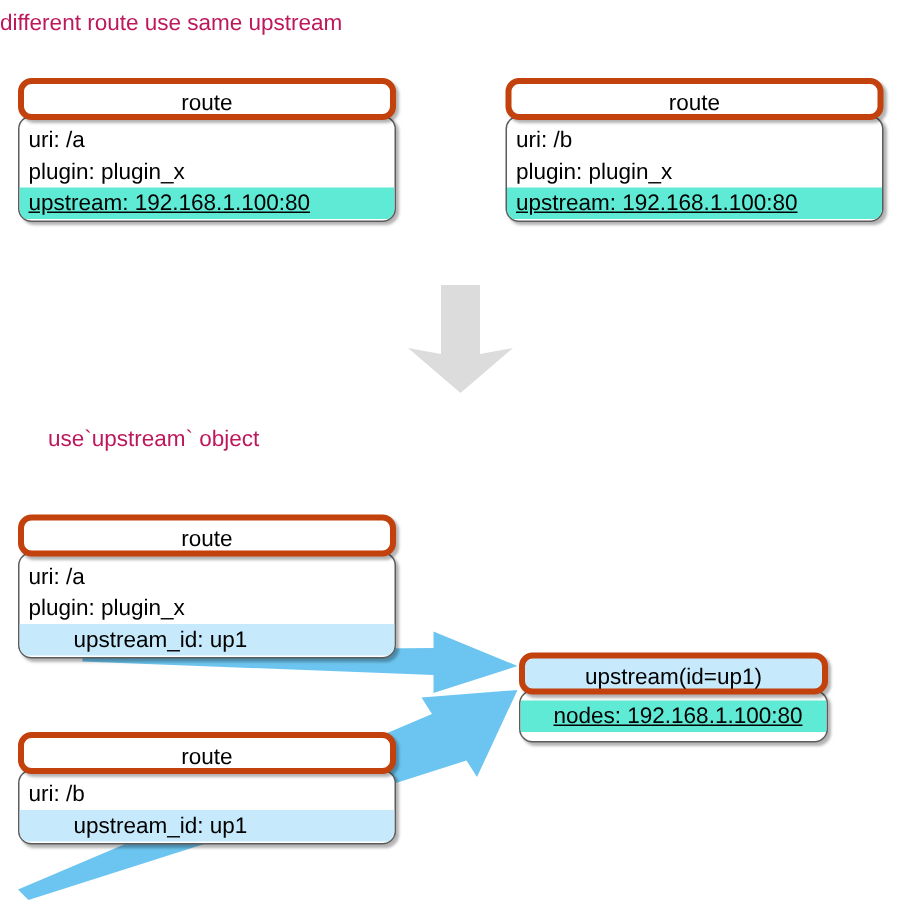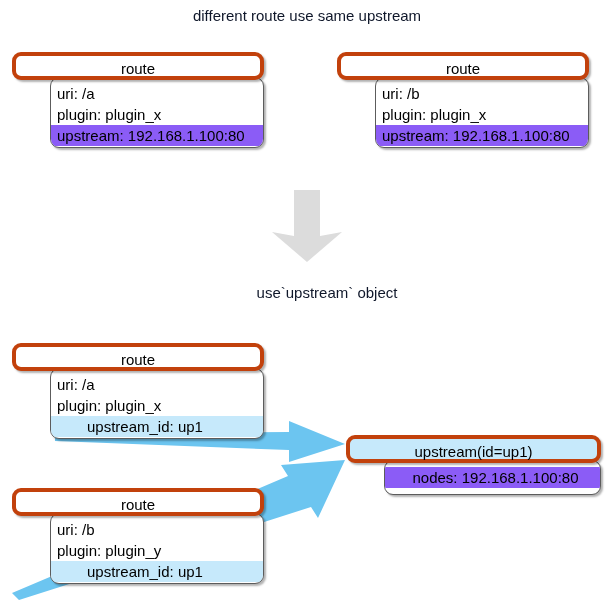--- a/index.html
+++ b/index.html
@@ -17,24 +17,24 @@
   }
   .canvas {
     position: absolute;
     left: 0; top: 0;
     width: 614px;
     height: 604px;
   }
   
   .caption {
     position: absolute;
-    text-align: center;
+    text-align: left;
     font-size: 15px;
     line-height: 18px;
-    color: #0f172a;
+    color: #be185d;
     white-space: nowrap;
   }
   #caption-top  { left: 0; width: 614px; top: 7px; }
   #caption-mid  { left: 0; width: 590px; top: 284px; margin-left: 32px; }
 
   
   .node {
     position: absolute;
     box-sizing: border-box;
   }
@@ -58,31 +58,30 @@
     position: relative;
     box-sizing: border-box;
     border: 1px solid #5c5c5c;
     border-radius: 9px;
     background: #ffffff;
     margin-top: -3px;
     padding: 5px 0 1px 0;
     box-shadow: 2px 2px 2px rgba(0,0,0,0.30);
     overflow: hidden;
     z-index: 1;
-    margin-left: 38px;
   }
   .node-body.tight { padding: 6px 0 6px 0; text-align: center; }
   .row {
     font-size: 15px;
     line-height: 21px;
     height: 21px;
     padding: 0 0 0 6px;
     white-space: nowrap;
   }
-  .row.pink { background: #8b5cf6; }
+  .row.pink { background: #5eead4; text-decoration: underline; }
   .row.blue { background: #c6e9fb; padding-left: 36px; }
 
   
   .gray-arrow {
     position: absolute;
     left: 262px;
     top: 190px;
     width: 90px;
     height: 72px;
   }
@@ -132,26 +131,25 @@
       <div class="row">uri: /a</div>
       <div class="row">plugin: plugin_x</div>
       <div class="row blue">upstream_id: up1</div>
     </div>
   </div>
 
   <div class="node" id="bottom-route-b" style="left:12px; top:488px; width:252px;">
     <div class="node-header">route</div>
     <div class="node-body">
       <div class="row">uri: /b</div>
-      <div class="row">plugin: plugin_y</div>
       <div class="row blue">upstream_id: up1</div>
     </div>
   </div>
 
-  <div class="node" id="upstream-node" style="left:346px; top:435px; width:255px;">
+  <div class="node" id="upstream-node" style="left:346px; top:435px; width:206px;">
     <div class="node-header accent">upstream(id=up1)</div>
     <div class="node-body tight">
       <div class="row pink">nodes: 192.168.1.100:80</div>
     </div>
   </div>
 
   <svg class="connectors" viewBox="0 0 614 604">
 
     <polygon points="55,434 289,432 289,421 345,444 289,462 289,450 55,441" fill="#6cc5f0"></polygon>
 

